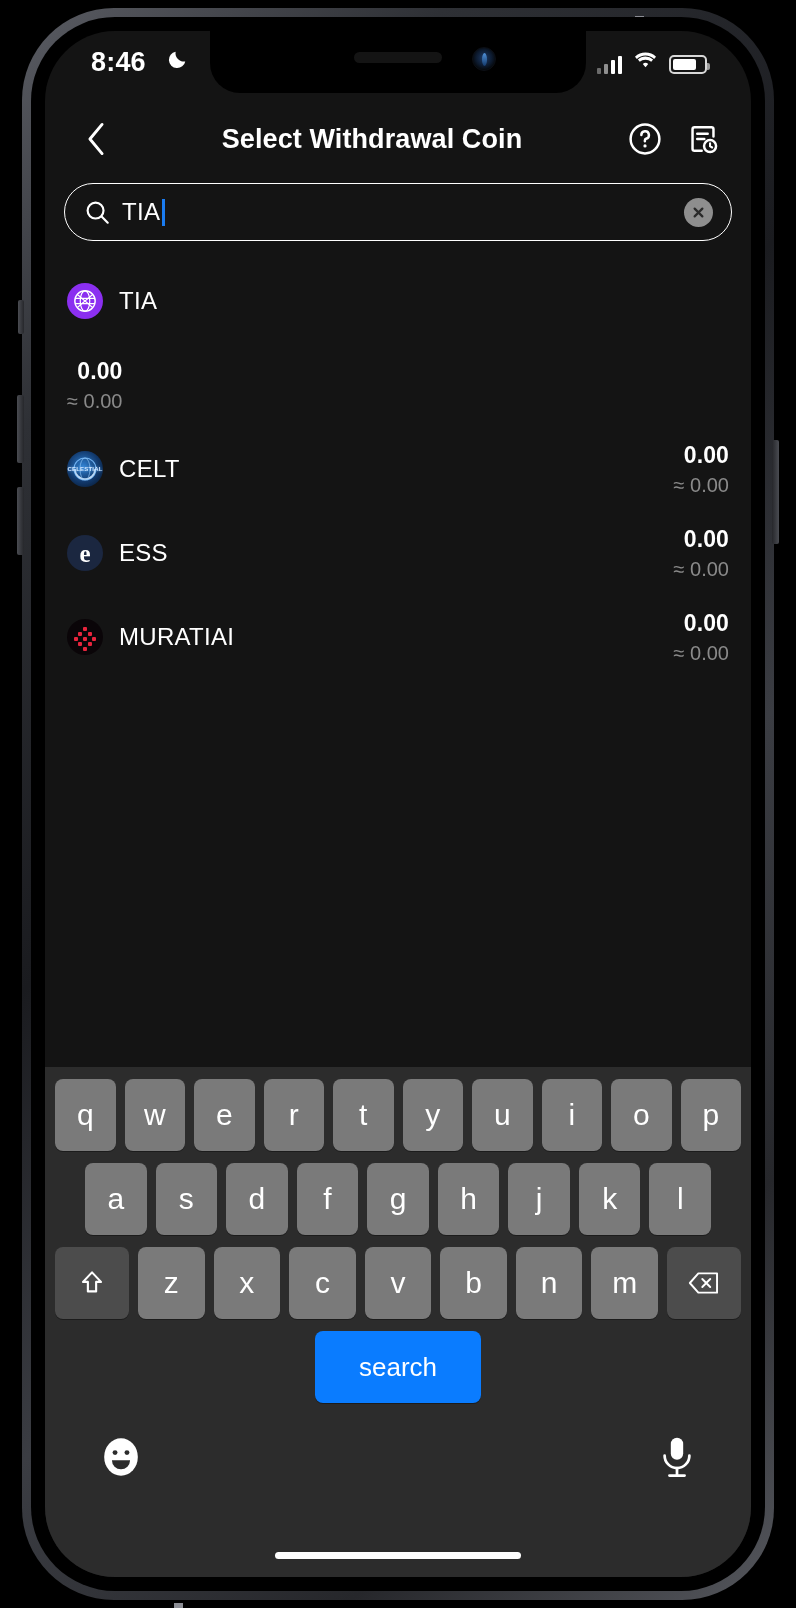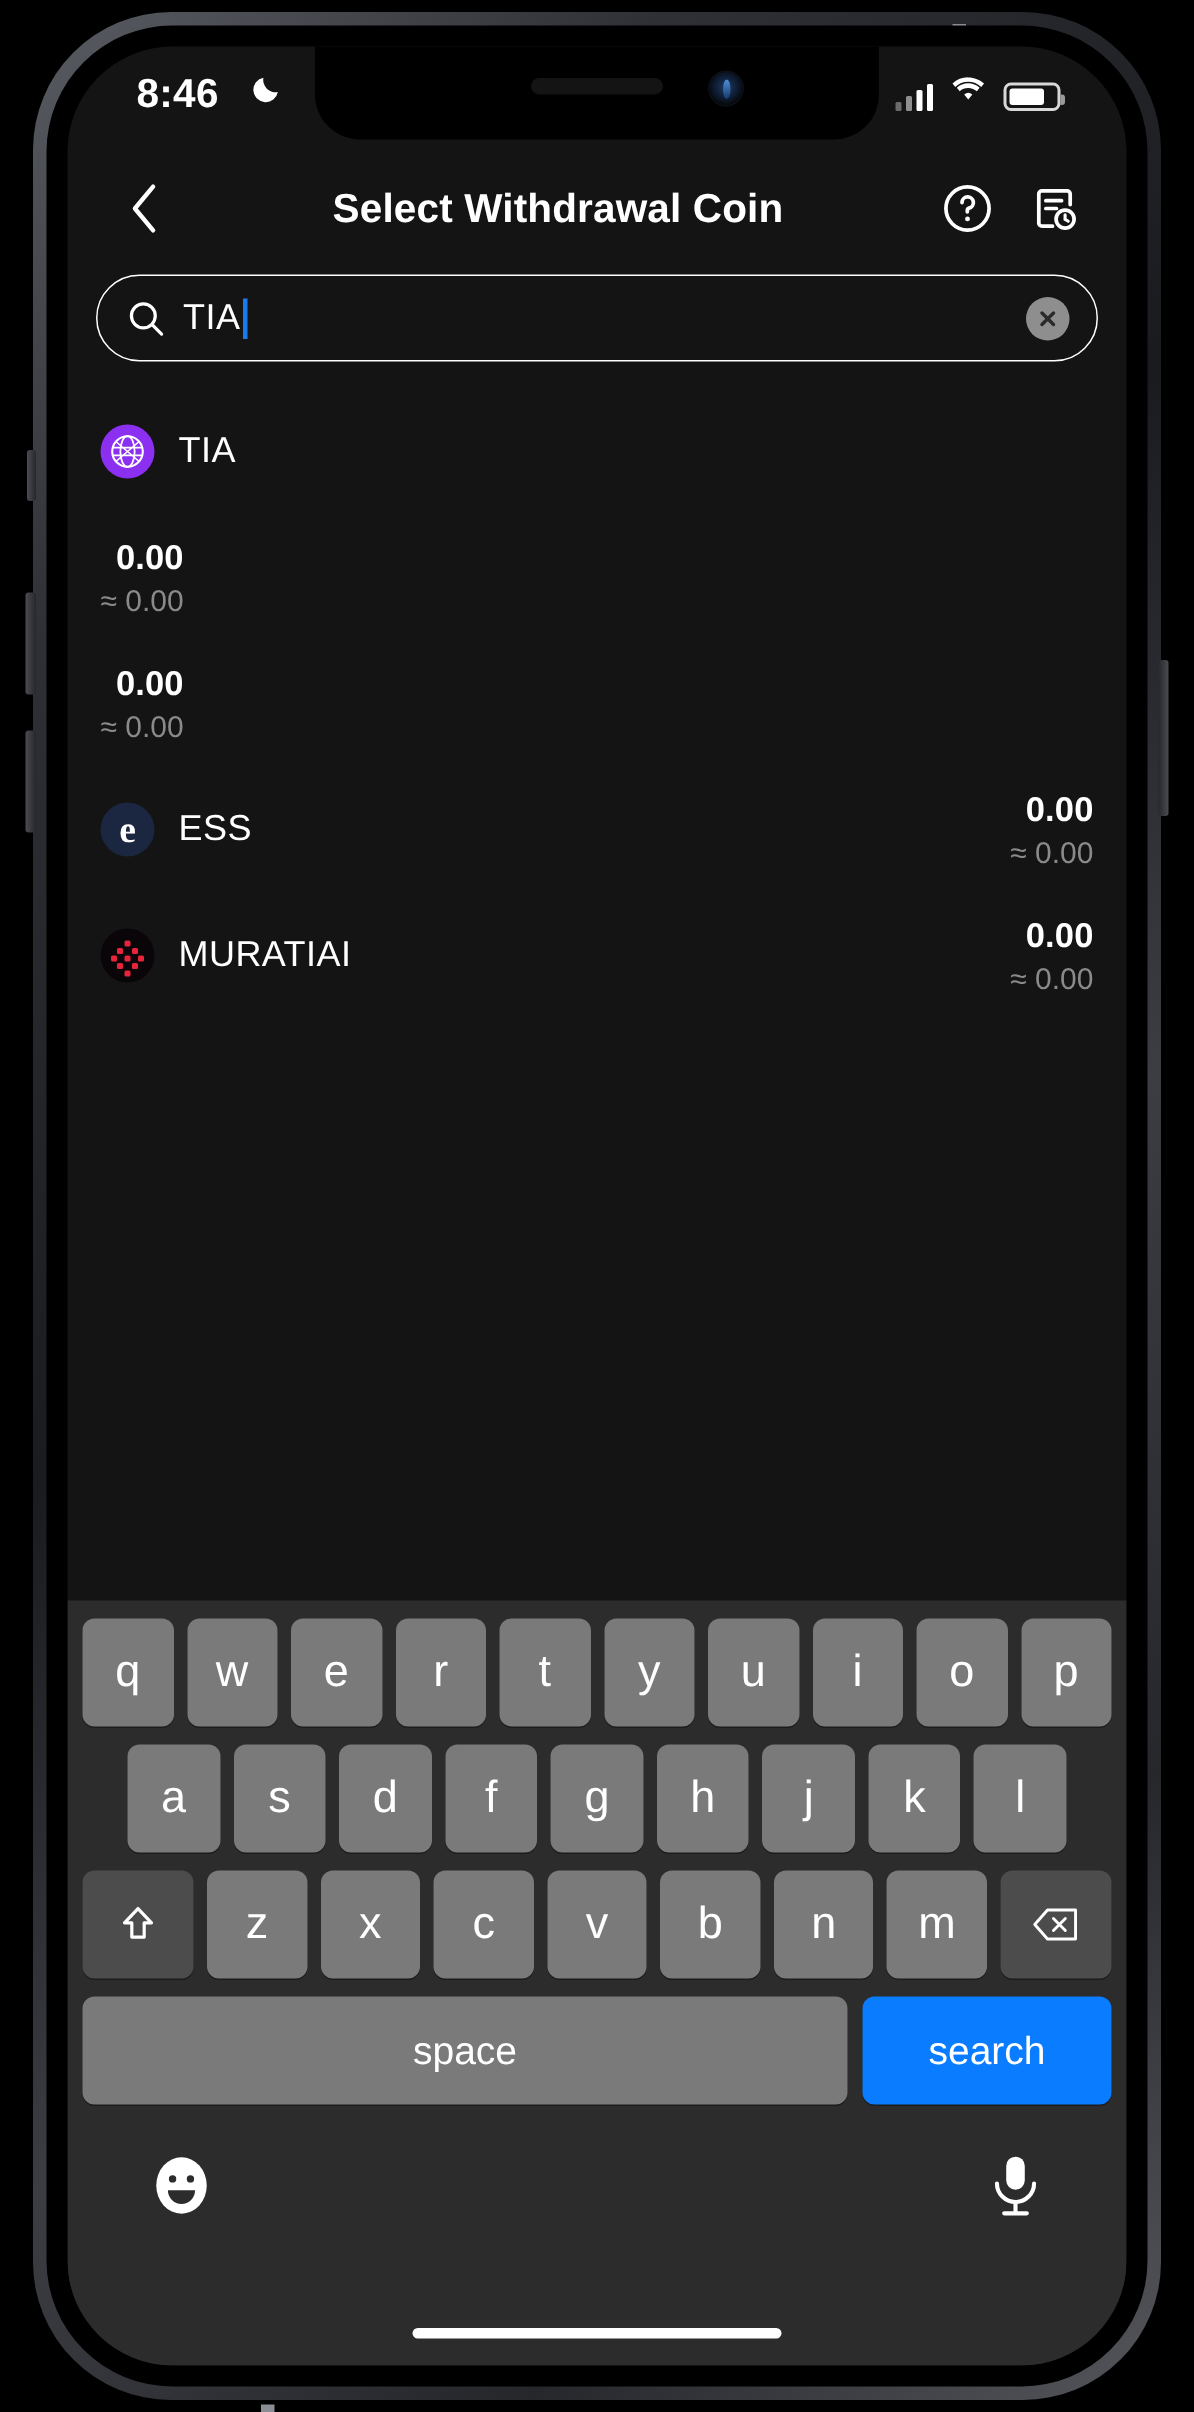--- a/index.html
+++ b/index.html
@@ -300,20 +300,31 @@
     </div>
 
     <div class="coin-row">
       <div class="coin-right">
         <div class="coin-amount">0.00</div>
         <div class="coin-fiat">≈ 0.00</div>
       </div>
     </div>
 
     <div class="coin-row">
+      <div class="coin-left">
+        <span class="coin-icon ic-celt">
+          <svg width="36" height="36" viewBox="0 0 36 36" style="position:absolute;left:0;top:0">
+            <circle cx="18" cy="18" r="11" stroke="#7cc0ff" stroke-width="1.1" fill="none" opacity=".85"></circle>
+            <path d="M8 18a10 10 0 0 0 20 0" stroke="#cfe8ff" stroke-width="1.6" fill="none" opacity=".9"></path>
+            <ellipse cx="18" cy="18" rx="5" ry="11" stroke="#9ad0ff" stroke-width=".9" fill="none" opacity=".7"></ellipse>
+          </svg>
+          <span class="celt-txt">CELESTIAL</span>
+        </span>
+        <span class="coin-name">CELT</span>
+      </div>
       <div class="coin-right">
         <div class="coin-amount">0.00</div>
         <div class="coin-fiat">≈ 0.00</div>
       </div>
     </div>
 
     <div class="coin-row">
       <div class="coin-left">
         <span class="coin-icon ic-ess">
           <span class="ess-e">e</span>
@@ -389,21 +400,20 @@
       <div class="key">n</div>
       <div class="key">m</div>
       <div class="key fn">
         <svg width="34" height="28" viewBox="0 0 30 24">
           <path d="M10 3.5h16.5v17H10L2.5 12z" stroke="#fff" stroke-width="1.7" fill="none" stroke-linejoin="round"></path>
           <path d="M13.5 8.5l7 7M20.5 8.5l-7 7" stroke="#fff" stroke-width="1.7" stroke-linecap="round"></path>
         </svg>
       </div>
     </div>
     <div class="kb-row r4">
-      <div class="key space">space</div>
       <div class="key action">search</div>
     </div>
     <div class="kb-bottom">
       <span class="kb-ic">
         <svg width="44" height="44" viewBox="0 0 34 34">
           <ellipse cx="17" cy="17" rx="13" ry="14.5" fill="#fff"></ellipse>
           <circle cx="12.4" cy="13.6" r="1.9" fill="#2c2c2c"></circle>
           <circle cx="21.6" cy="13.6" r="1.9" fill="#2c2c2c"></circle>
           <path d="M10 19.5h14a7 7 0 0 1-14 0z" fill="#2c2c2c"></path>
         </svg>

